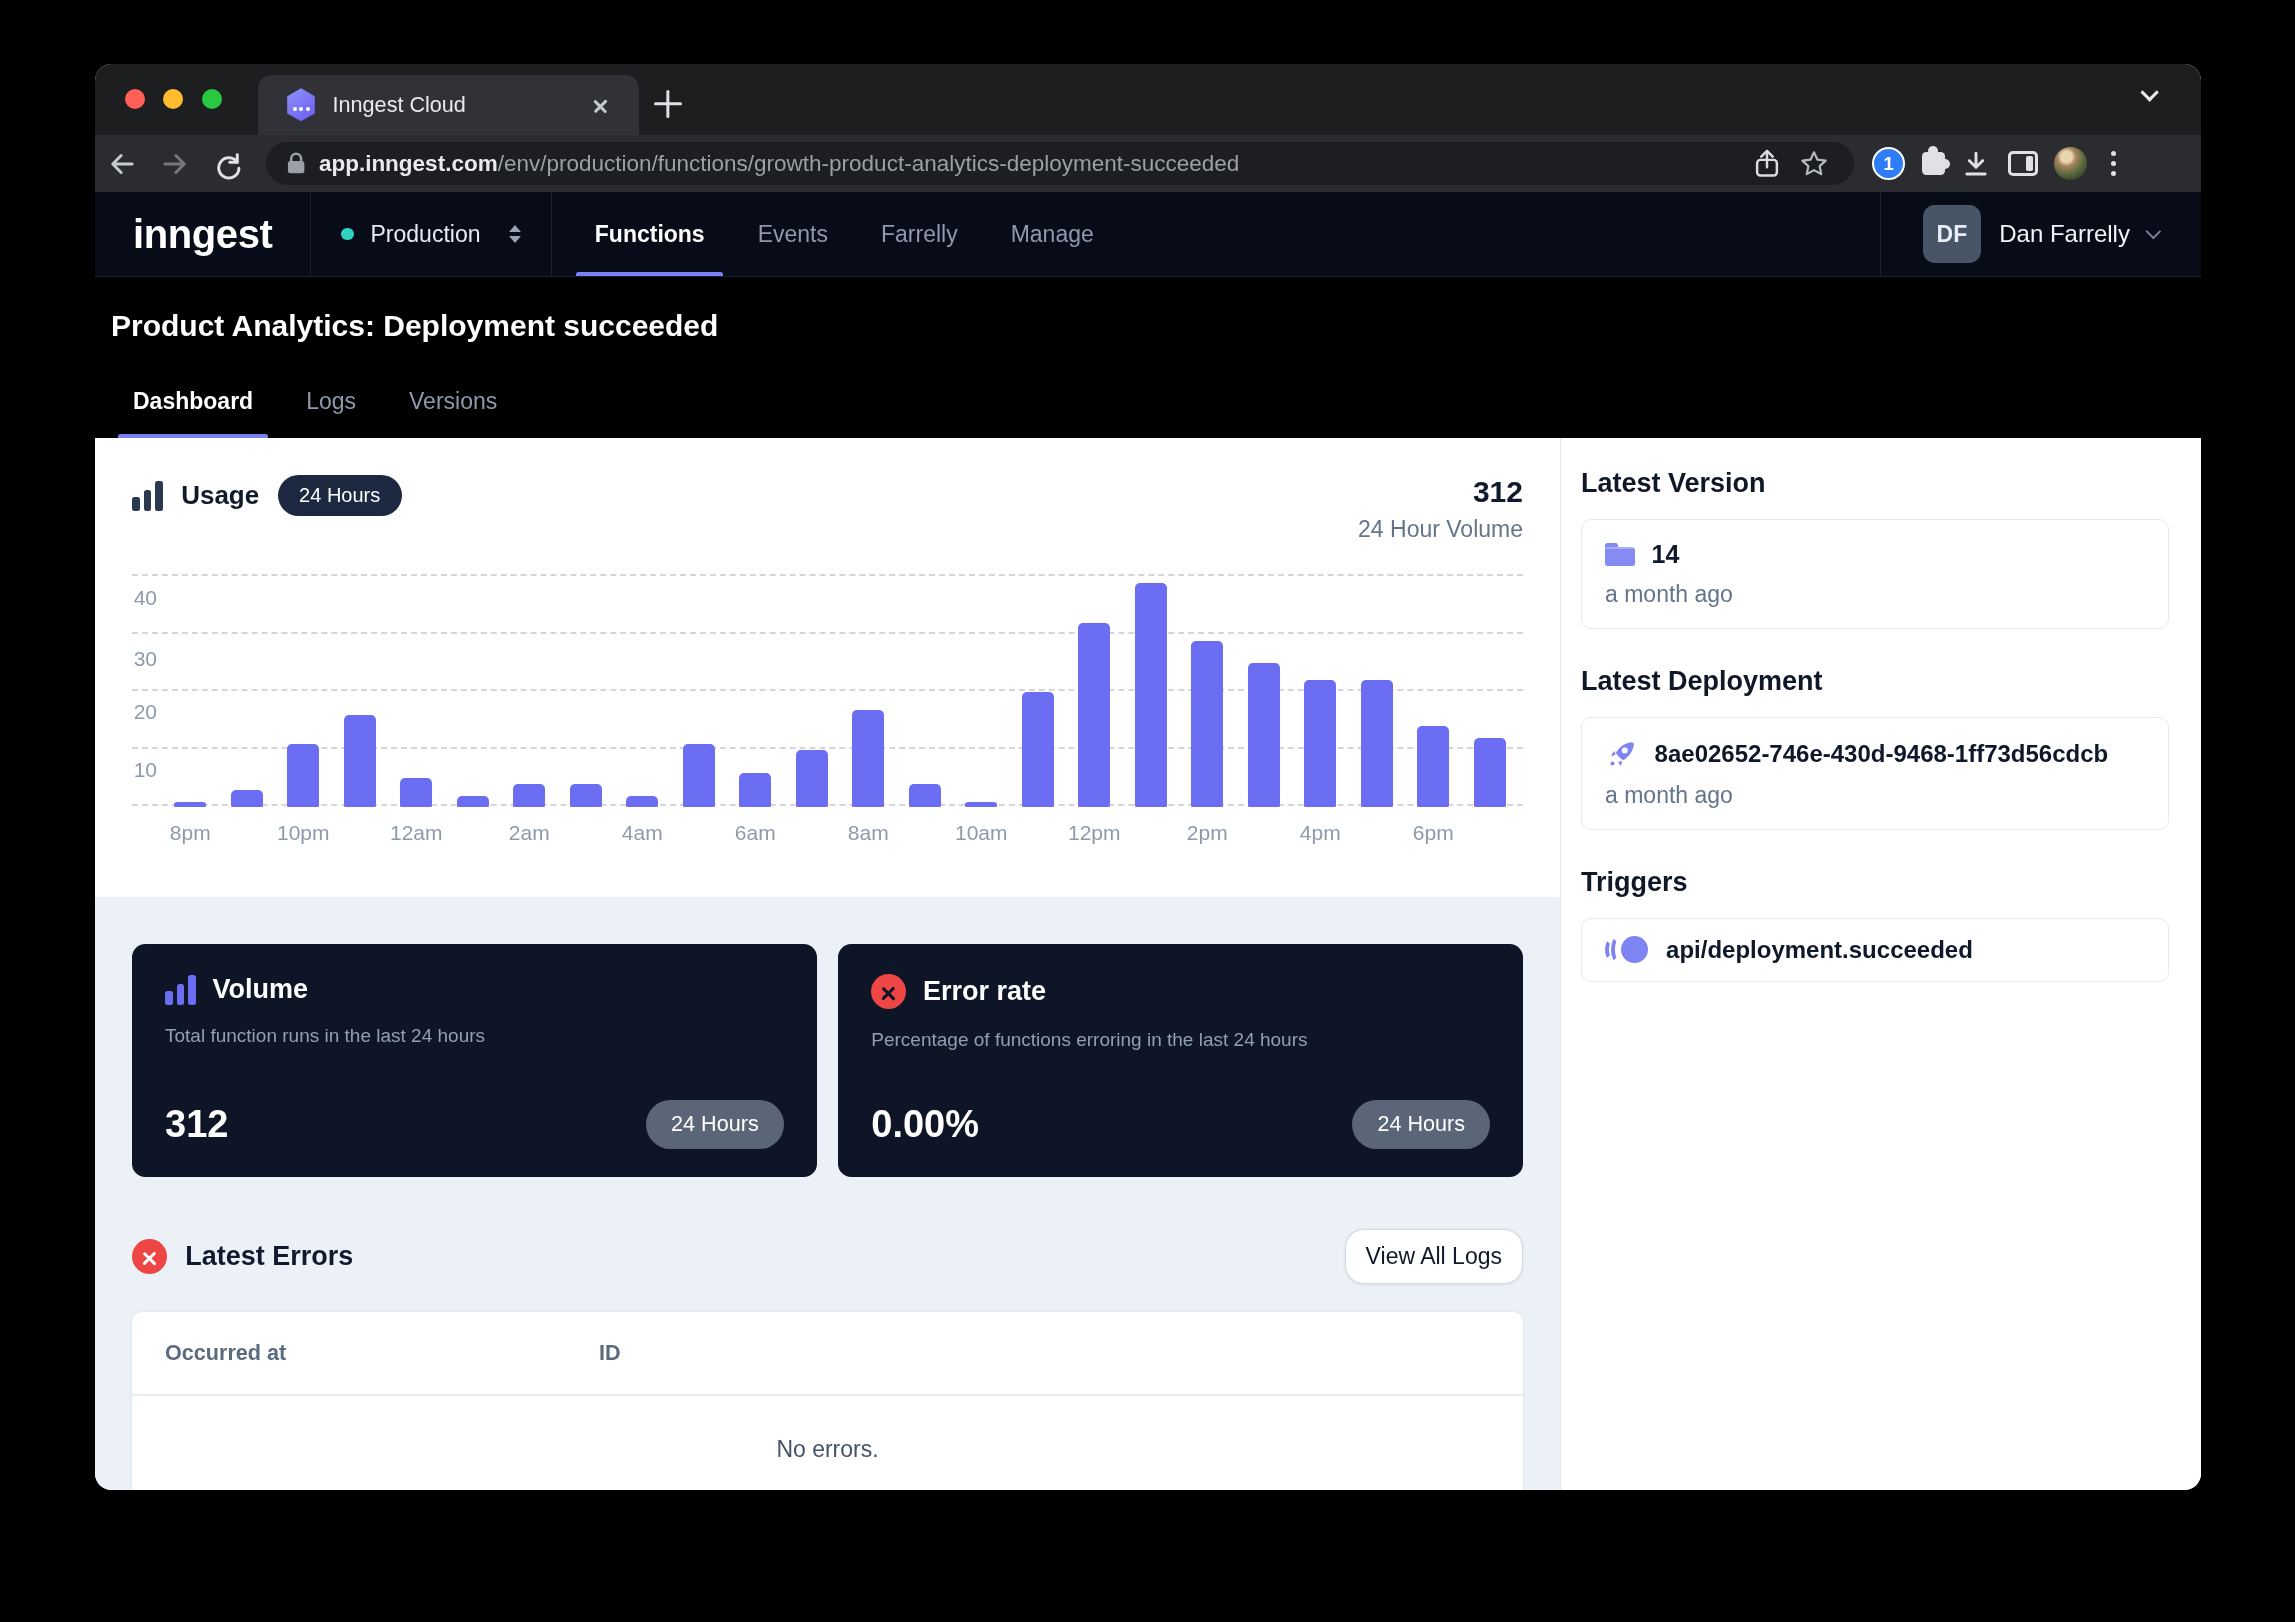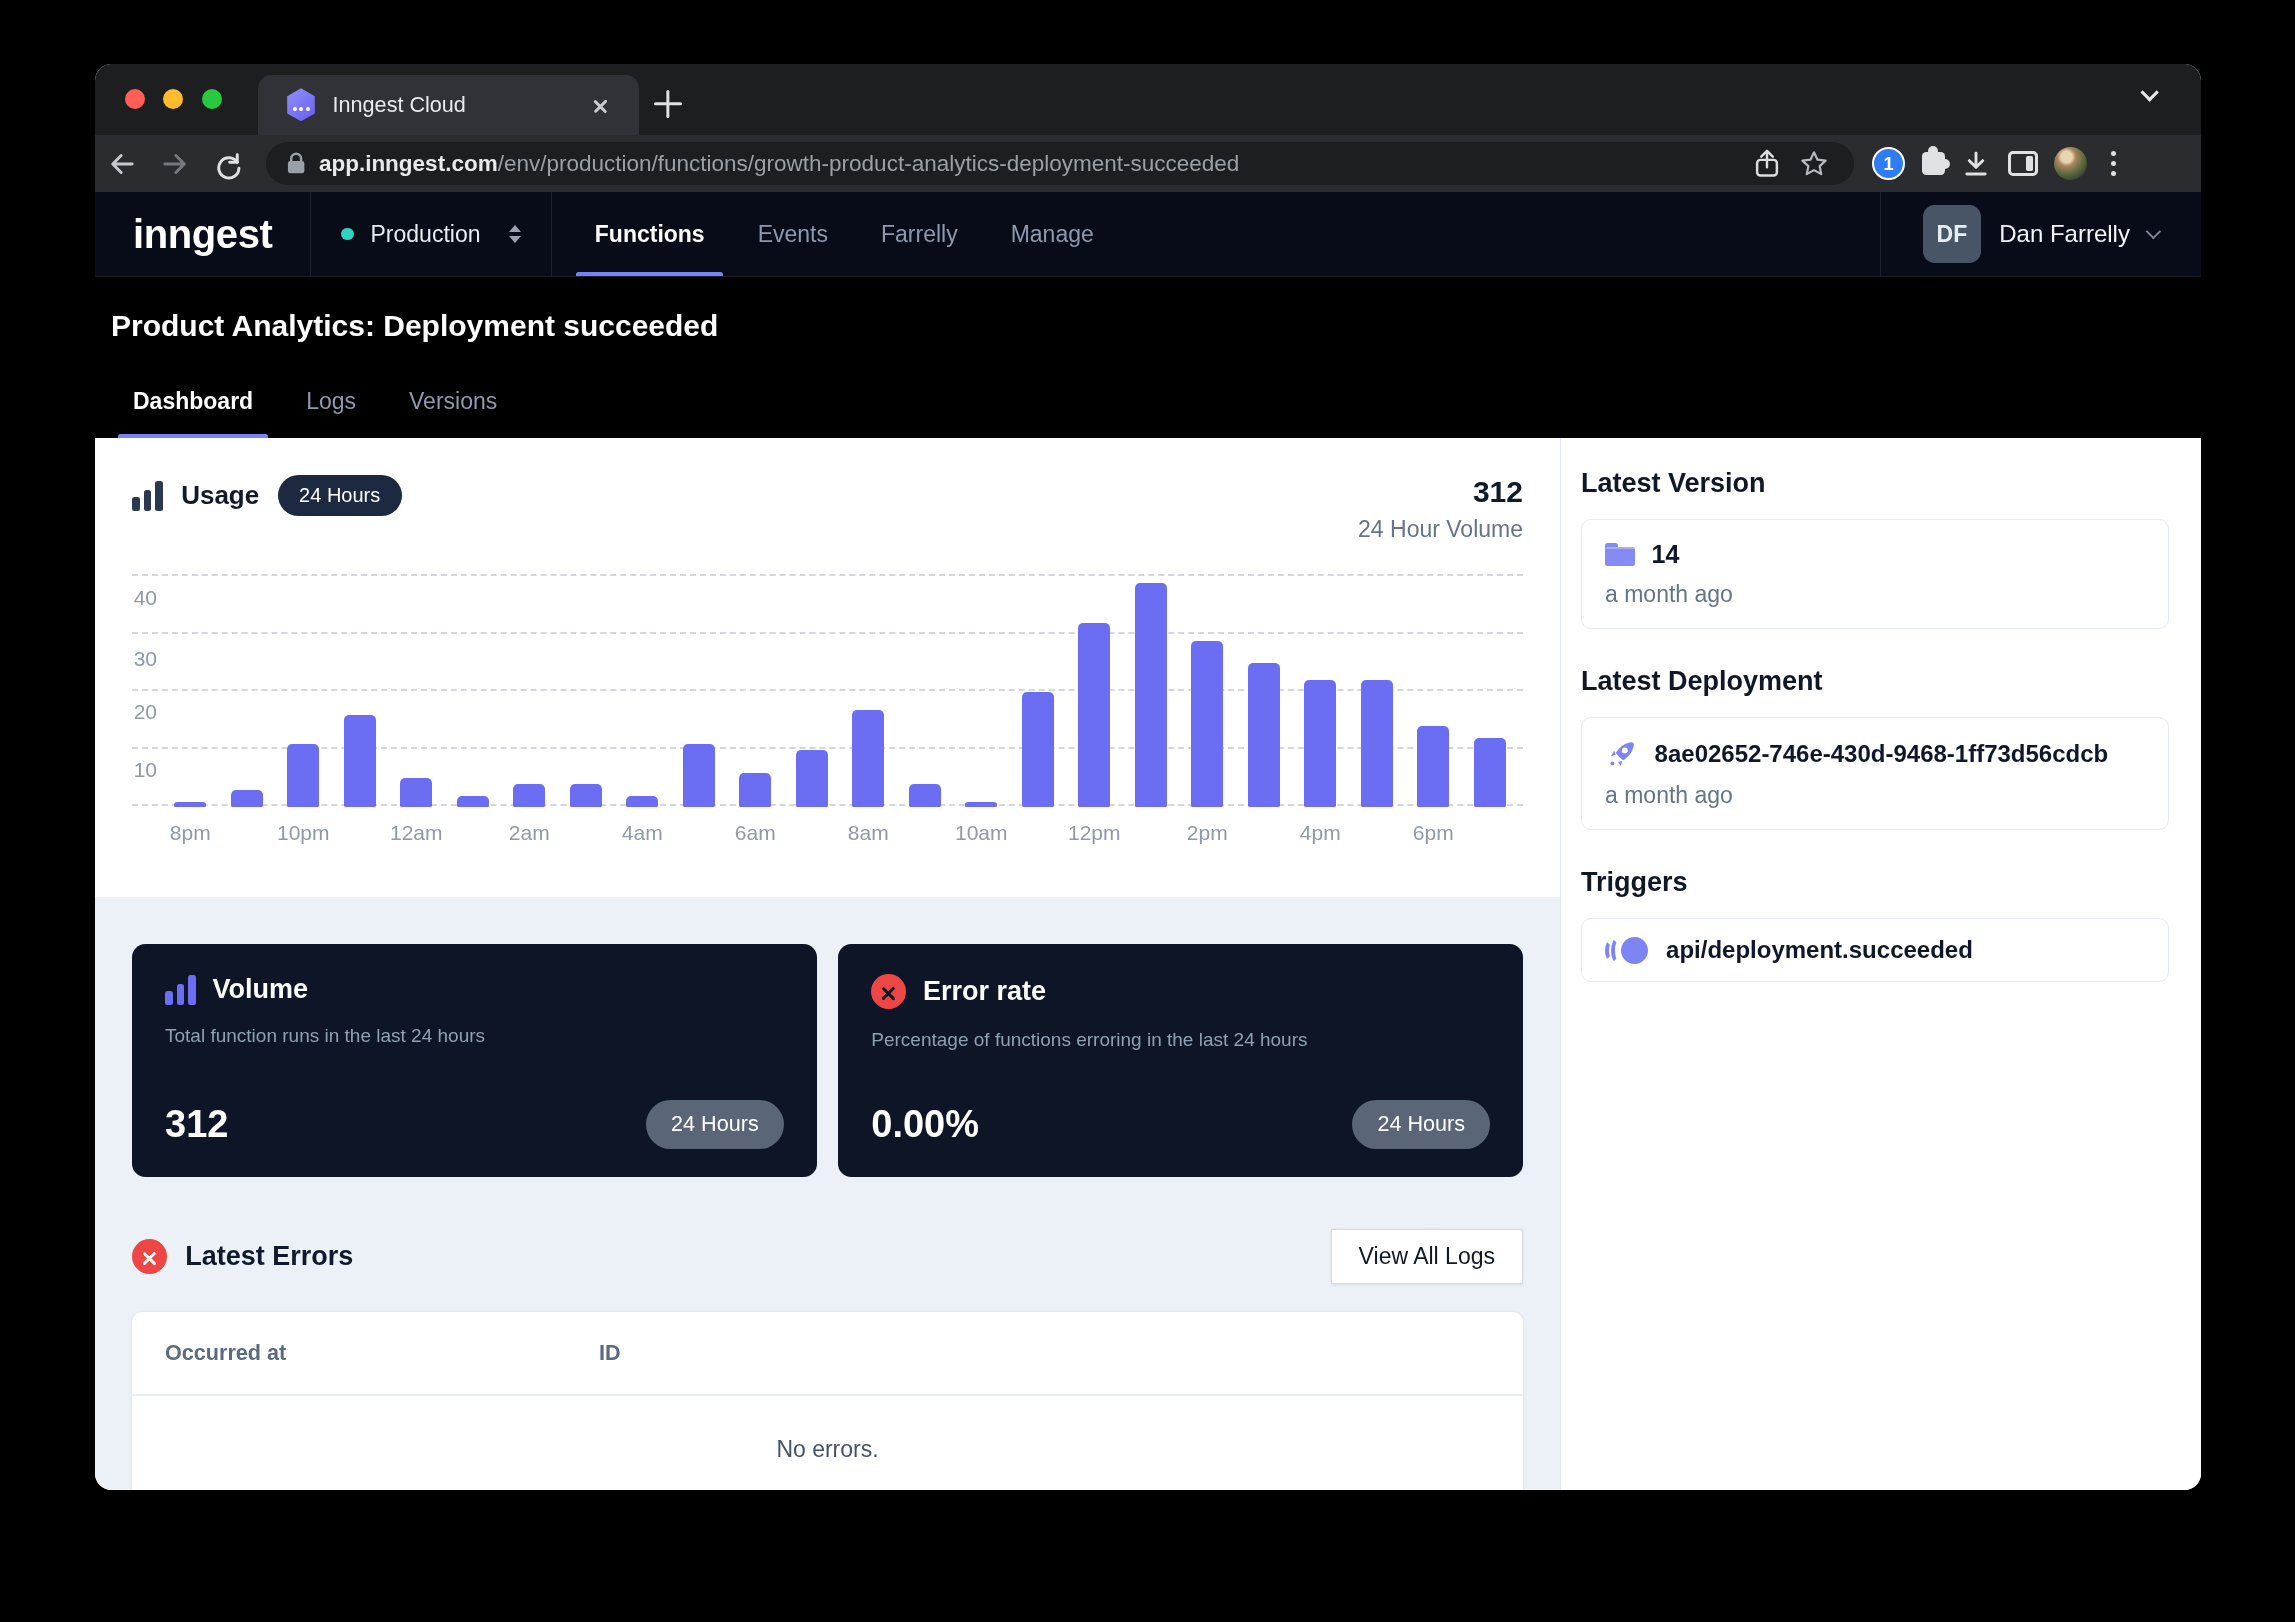--- a/index.html
+++ b/index.html
@@ -110,41 +110,41 @@
   .mbottom{margin-top:auto;display:flex;align-items:center;}
   .mvalue{color:#fff;font-size:38px;font-weight:700;}
   .mpill{margin-left:auto;background:#5a6578;color:#fff;font-size:21.6px;border-radius:831px;padding:11.7px 25px;}
   .errcircle{width:35px;height:35px;border-radius:50%;background:#ee4545;position:relative;flex:0 0 auto;}
   .errcircle::before,.errcircle::after{content:"";position:absolute;left:9.2px;right:9.2px;top:50%;height:3.3px;border-radius:1.7px;background:#0d1526;}
   .errcircle::before{transform:rotate(45deg);}.errcircle::after{transform:rotate(-45deg);}
   .errcircle.onlight::before,.errcircle.onlight::after{background:#fff;}
 
   .errhead{margin-top:52px;display:flex;align-items:center;gap:18.3px;}
   .errtitle{font-size:27px;font-weight:700;color:#0f1b2d;}
-  .viewlogs{margin-left:auto;background:#fff;border:0.8px solid #d3dae3;border-radius:2px;height:55px;padding:0 27px;font-size:23px;color:#111827;display:flex;align-items:center;box-shadow:0 0.8px 2.5px rgba(15,23,42,.10);cursor:pointer;}
+  .viewlogs{margin-left:auto;background:#fff;border:0.8px solid #d3dae3;border-radius:19px;height:55px;padding:0 20px;font-size:23px;color:#111827;display:flex;align-items:center;box-shadow:0 0.8px 2.5px rgba(15,23,42,.10);cursor:pointer;}
   .errtable{margin-top:28px;background:#fff;border-radius:10px;box-shadow:0 0.8px 3.3px rgba(15,23,42,.08);overflow:hidden;}
   .thead{display:flex;padding:28px 33px;}
   .th{font-size:21.6px;font-weight:700;color:#5b6b7f;}
   .th.col1{width:434px;}
   .tdivider{height:1.7px;background:#e8edf3;}
   .tbody{height:108px;display:flex;align-items:center;justify-content:center;font-size:23px;color:#44536a;}
 
   
   .sidebar{width:641px;background:#fff;border-left:0.8px solid #e3e8f0;padding:30px 32px 0 20px;flex:0 0 auto;}
   .sbhead{font-size:27px;font-weight:700;color:#101827;}
   .sbcard{margin-top:20px;border:1.7px solid #e4e9f4;border-radius:10px;padding:20px 23px;}
   .sbrow{display:flex;align-items:center;gap:16.6px;}
   .sbvalue{font-size:25px;font-weight:700;color:#0f172a;white-space:nowrap;}
   .sbtime{font-size:23px;color:#64748b;margin-top:11.7px;}
   .gap44{margin-top:37px;}
   .foldericon{position:relative;width:30px;height:23px;flex:0 0 auto;}
   .foldericon::before{content:"";position:absolute;left:0;top:0;width:13.3px;height:6.7px;background:#868bf4;border-radius:2.5px 2.5px 0 0;}
   .foldericon::after{content:"";position:absolute;left:0;top:4.2px;right:0;bottom:0;background:#868bf4;border-radius:2.5px;box-shadow:inset 0 3.3px 0 #fff0;border-top:2.5px solid #aab0f8;}
   .rocketicon{flex:0 0 auto;display:block;}
-  .trigcard{display:flex;align-items:flex-end;gap:18.3px;padding:16.6px 23px;}
+  .trigcard{display:flex;align-items:flex-start;gap:18.3px;padding:16.6px 23px;}
   .trigicon{display:flex;align-items:center;flex:0 0 auto;}
   .cres{width:11.7px;height:21.6px;border:4.2px solid transparent;border-left-color:#7f84f3;border-radius:50%;margin-right:-5.8px;}
   .cres.big{height:27px;width:14px;}
   .trigdot{width:27px;height:27px;border-radius:50%;background:#7f84f3;margin-left:1.7px;}
 </style>
 </head>
 <body>
 
 <div class="stage">
   <div class="window">

